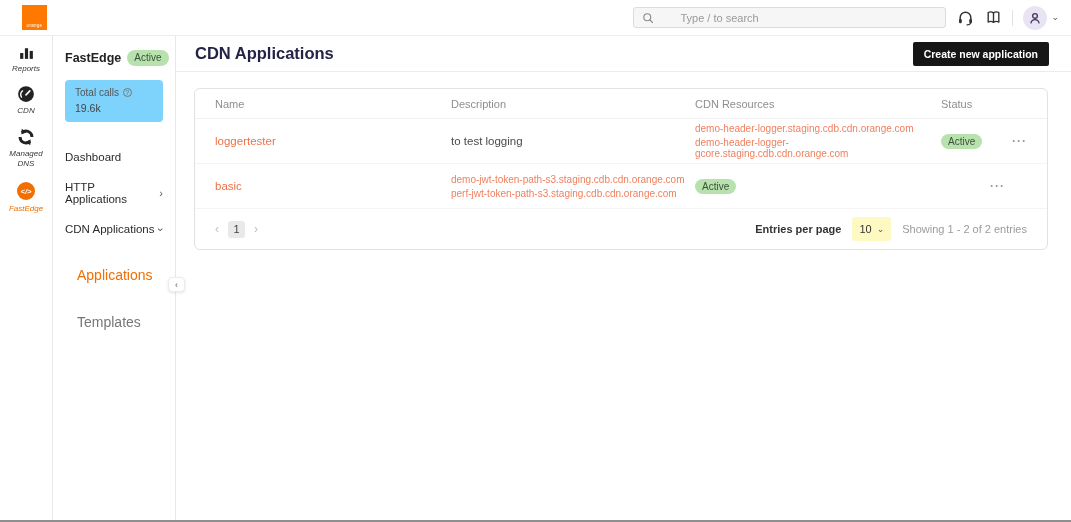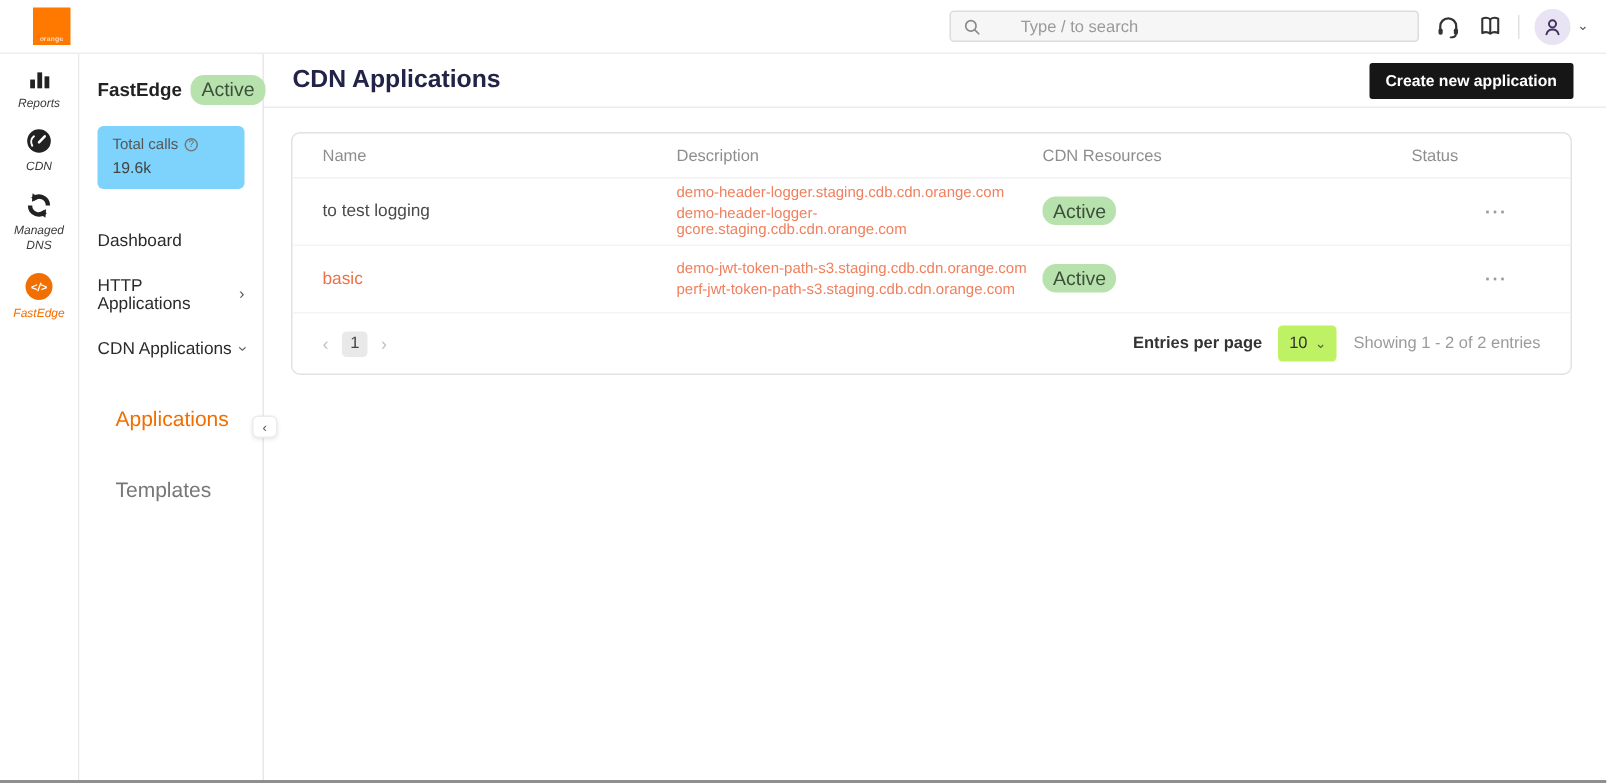--- a/index.html
+++ b/index.html
@@ -52,21 +52,21 @@
   }
   .rail-item.active .ri-label { color: #f16e00; }
   
   .sidebar {
     position: absolute; left: 53px; top: 36px; bottom: 0; width: 123px;
     border-right: 1px solid #e8e8e8; background: #fff; padding: 12px 12px 0 12px; z-index: 2;
   }
   .sb-title-row { display: flex; align-items: center; gap: 6px; margin: 2px 0 14px 0; }
   .sb-title { font-size: 12.5px; font-weight: bold; color: #222; }
   .badge {
-    background: #b8e2ad; color: #3c4f3a; font-size: 13px; padding: 2px 7px;
+    background: #b8e2ad; color: #3c4f3a; font-size: 10px; padding: 2px 7px;
     border-radius: 9px; line-height: 1.2; white-space: nowrap;
   }
   .total-box { background: #7dd3fc; border-radius: 4px; padding: 7px 10px 8px 10px; margin-bottom: 20px; }
   .total-label-row { display: flex; align-items: center; gap: 4px; font-size: 10px; color: #555; }
   .q-icon {
     width: 9px; height: 9px; border: 1px solid #777; border-radius: 50%;
     font-size: 6.5px; color: #666; display: flex; align-items: center; justify-content: center;
   }
   .total-value { font-size: 10.5px; color: #444; margin-top: 4px; }
   .sb-menu-item {
@@ -109,21 +109,21 @@
   .pager { display: flex; align-items: center; gap: 9px; font-size: 11px; color: #c0c0c0; }
   .pg-arrow { cursor: pointer; font-size: 12px; }
   .page-num {
     background: #e9e9e9; border-radius: 3px; width: 17px; height: 17px;
     display: flex; align-items: center; justify-content: center; color: #444;
     font-size: 11px; cursor: pointer;
   }
   .pager-right { display: flex; align-items: center; gap: 11px; }
   .epp-label { font-size: 11px; font-weight: bold; color: #333; }
   .epp-select {
-    background: #bef264; border-radius: 3px; height: 20px; padding: 12px 7px;
+    background: #fef9c3; border-radius: 3px; height: 20px; padding: 12px 7px;
     display: flex; align-items: center; gap: 5px; font-size: 11px; color: #333; cursor: pointer;
   }
   .showing { font-size: 11px; color: #9b9b9b; }
   svg { display: block; }
 </style>
 </head>
 <body>
 
 <div class="app">
 
@@ -260,20 +260,21 @@
 
       <div class="tgrid thead">
         <span>Name</span>
         <span>Description</span>
         <span>CDN Resources</span>
         <span>Status</span>
         <span></span>
       </div>
 
       <div class="tgrid trow">
+        <span class="name-link">loggertester</span>
         <span class="desc">to test logging</span>
         <span class="resources">
           <span class="res-link">demo-header-logger.staging.cdb.cdn.orange.com</span>
           <span class="res-link">demo-header-logger-gcore.staging.cdb.cdn.orange.com</span>
         </span>
         <span><span class="badge">Active</span></span>
         <span class="dots">···</span>
       </div>
 
       <div class="tgrid trow">

